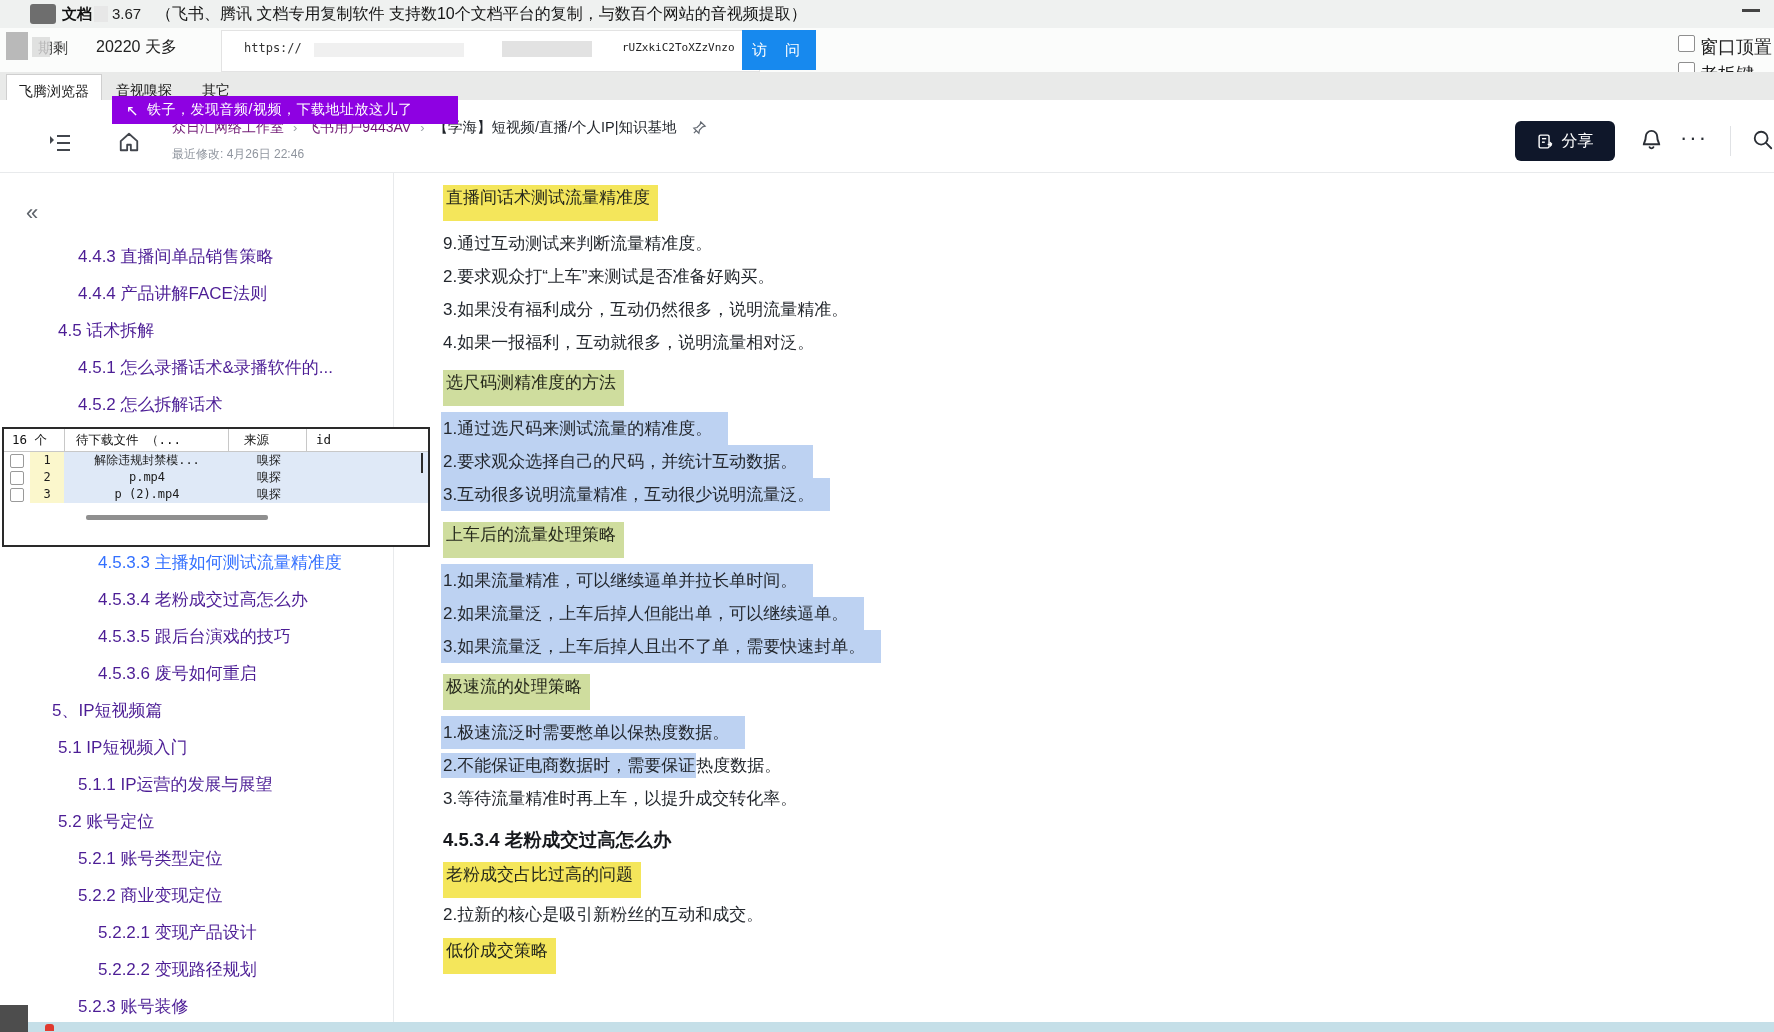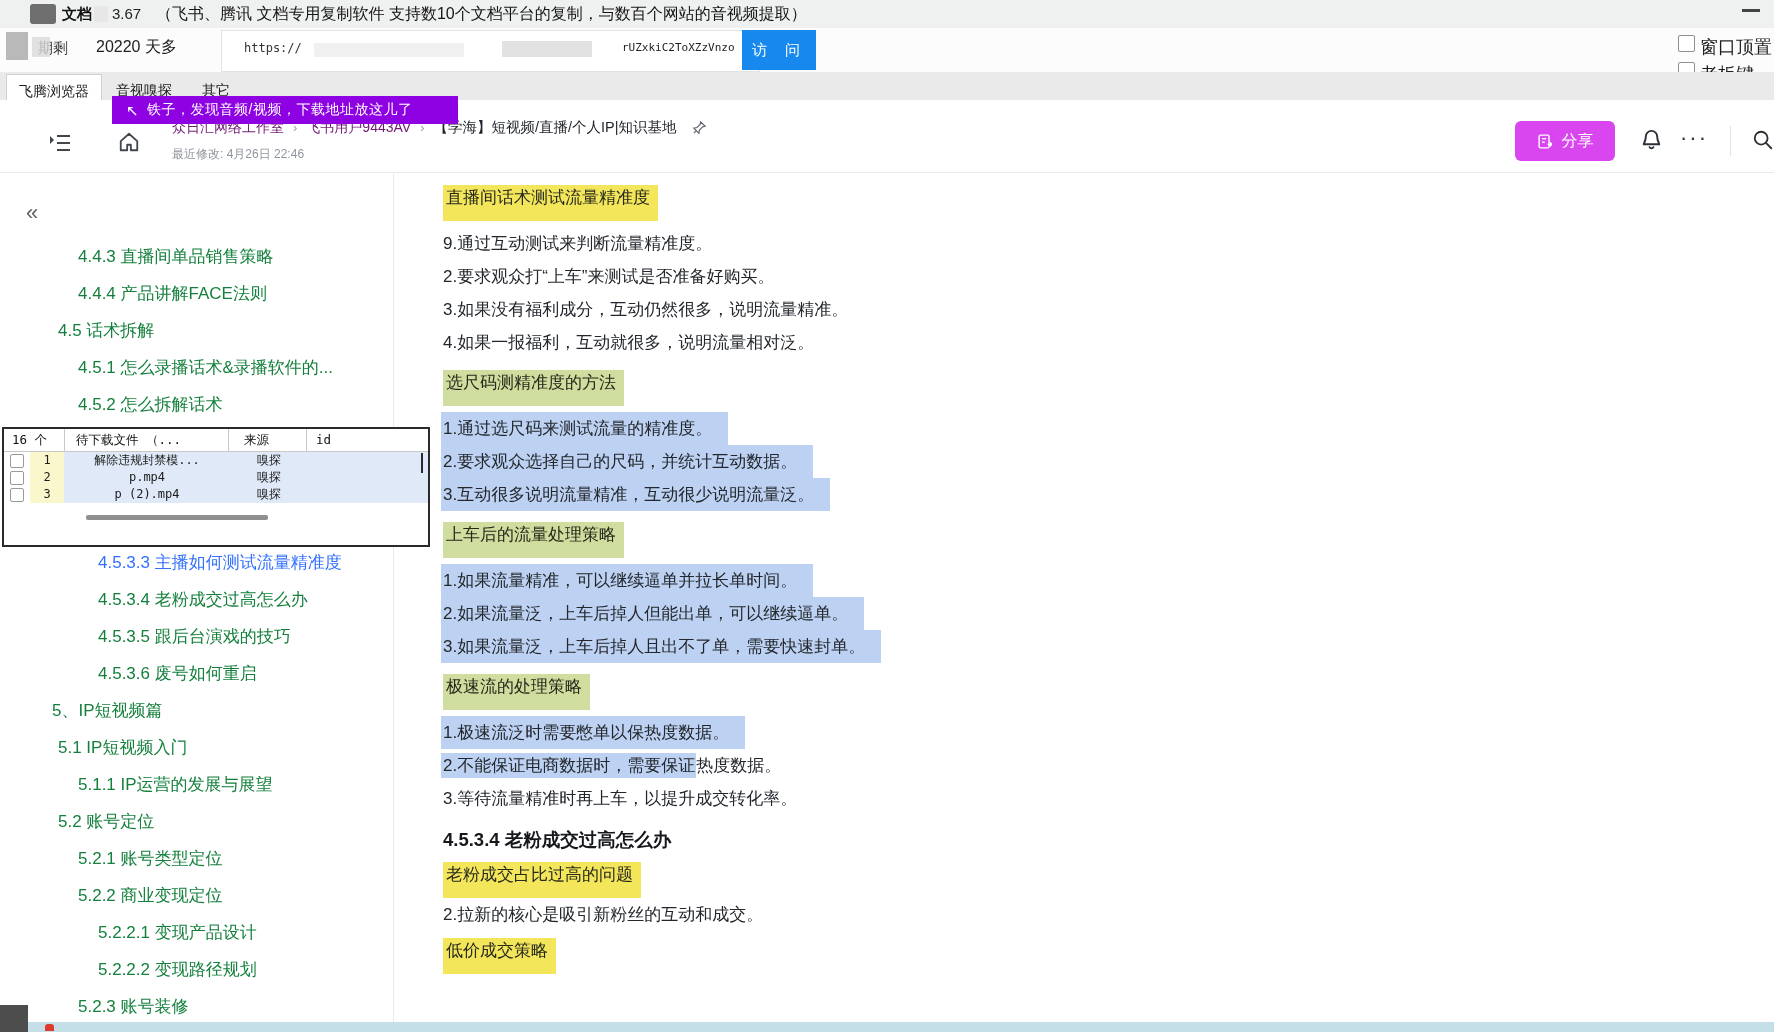--- a/index.html
+++ b/index.html
@@ -36,30 +36,30 @@
   .sniff-arrow{font-size:15px;line-height:1;}
   
   .hdr{position:absolute;top:100px;left:0;right:0;height:72px;background:#fff;border-bottom:1px solid #e8eaec;z-index:10;}
   .hdr-icon{position:absolute;top:32px;color:#42464d;}
   .crumbs{position:absolute;left:172px;top:18px;font-size:14px;color:#646a73;white-space:nowrap;display:flex;gap:9px;align-items:center;}
   .crumb{color:#701a75;}
   .crumb-sep{color:#9aa0a8;font-size:13px;}
   .crumb-title{color:#1f2329;font-weight:500;font-size:14.5px;}
   .pin-ic{margin-left:6px;color:#646a73;}
   .modified{position:absolute;left:172px;top:46px;font-size:12px;color:#8f959e;}
-  .share-btn{position:absolute;left:1515px;top:121px;width:100px;height:40px;background:#d946ef;border:none;border-radius:6px;
+  .share-btn{position:absolute;left:1515px;top:121px;width:100px;height:40px;background:#0f172a;border:none;border-radius:6px;
              color:#fff;font-size:16px;display:flex;align-items:center;justify-content:center;gap:8px;z-index:11;}
   .hdr-act{position:absolute;top:128px;color:#2b2f36;z-index:11;}
   .hdr-divider{position:absolute;left:1730px;top:126px;width:1px;height:30px;background:#e0e2e5;z-index:11;}
   .more-dots{font-size:22px;letter-spacing:2px;color:#2b2f36;line-height:24px;}
   
   .sidebar{position:absolute;top:172px;left:0;width:393px;bottom:10px;background:#fff;border-right:1px solid #e8eaec;}
   .collapse{position:absolute;left:26px;top:30px;font-size:22px;color:#5f646b;line-height:1;cursor:pointer;}
   .toc-list{position:absolute;top:66px;left:0;right:4px;}
-  .toc-item{height:37px;line-height:37px;font-size:17px;color:#15803d;white-space:nowrap;overflow:hidden;text-overflow:ellipsis;cursor:pointer;}
+  .toc-item{height:37px;line-height:37px;font-size:17px;color:#4c1d95;white-space:nowrap;overflow:hidden;text-overflow:ellipsis;cursor:pointer;}
   .toc-item.active{color:#3370ff;}
   .lvl1{padding-left:52px;}.lvl2{padding-left:58px;}.lvl3{padding-left:78px;}.lvl4{padding-left:98px;}
   .toc-gap{height:121px;}
   
   .dlp{position:absolute;left:2px;top:427px;width:428px;height:120px;background:#fff;border:2px solid #2a2a2a;z-index:40;
        font-family:"DejaVu Sans Mono","Liberation Mono",monospace;box-sizing:border-box;}
   .dlp-h{position:absolute;top:0;left:0;right:0;height:22px;font-size:12.5px;color:#111;border-bottom:1px solid #c8c8c8;}
   .dlp-h span{position:absolute;top:3px;}
   .dlp-vline{position:absolute;top:0;width:1px;height:22px;background:#c8c8c8;}
   .dlp-rows{position:absolute;top:23px;left:0;right:0;}

